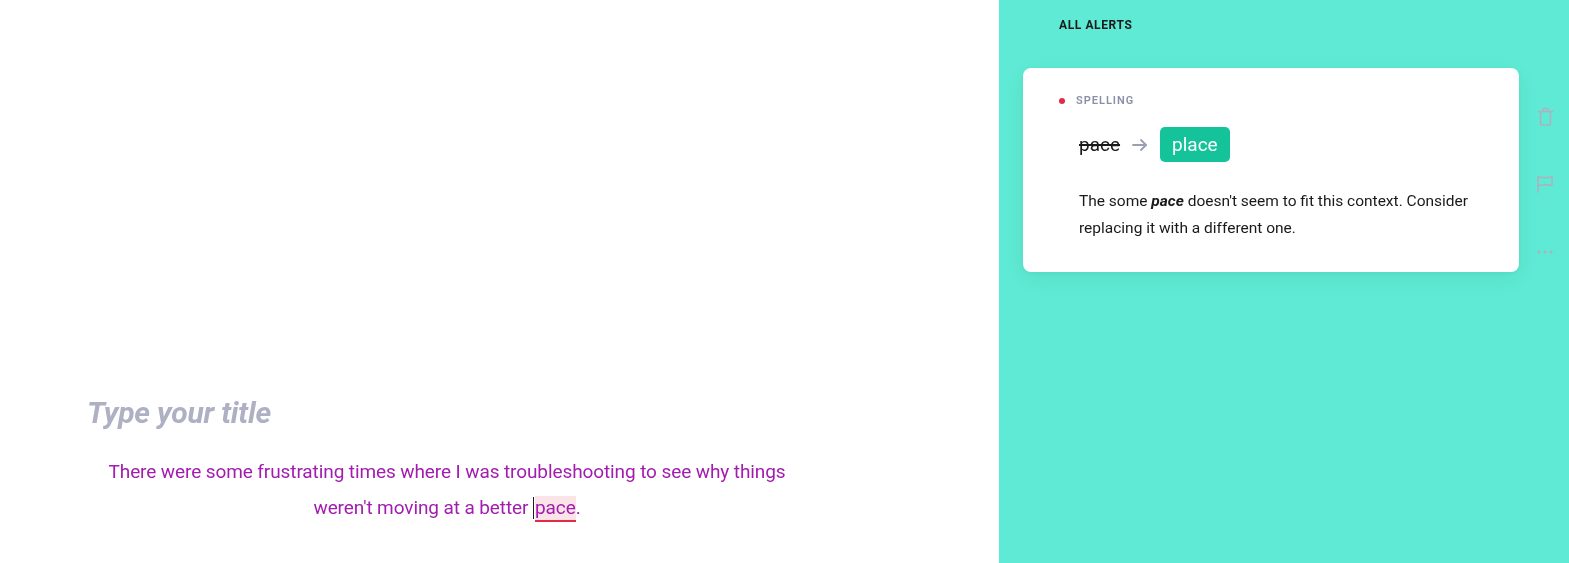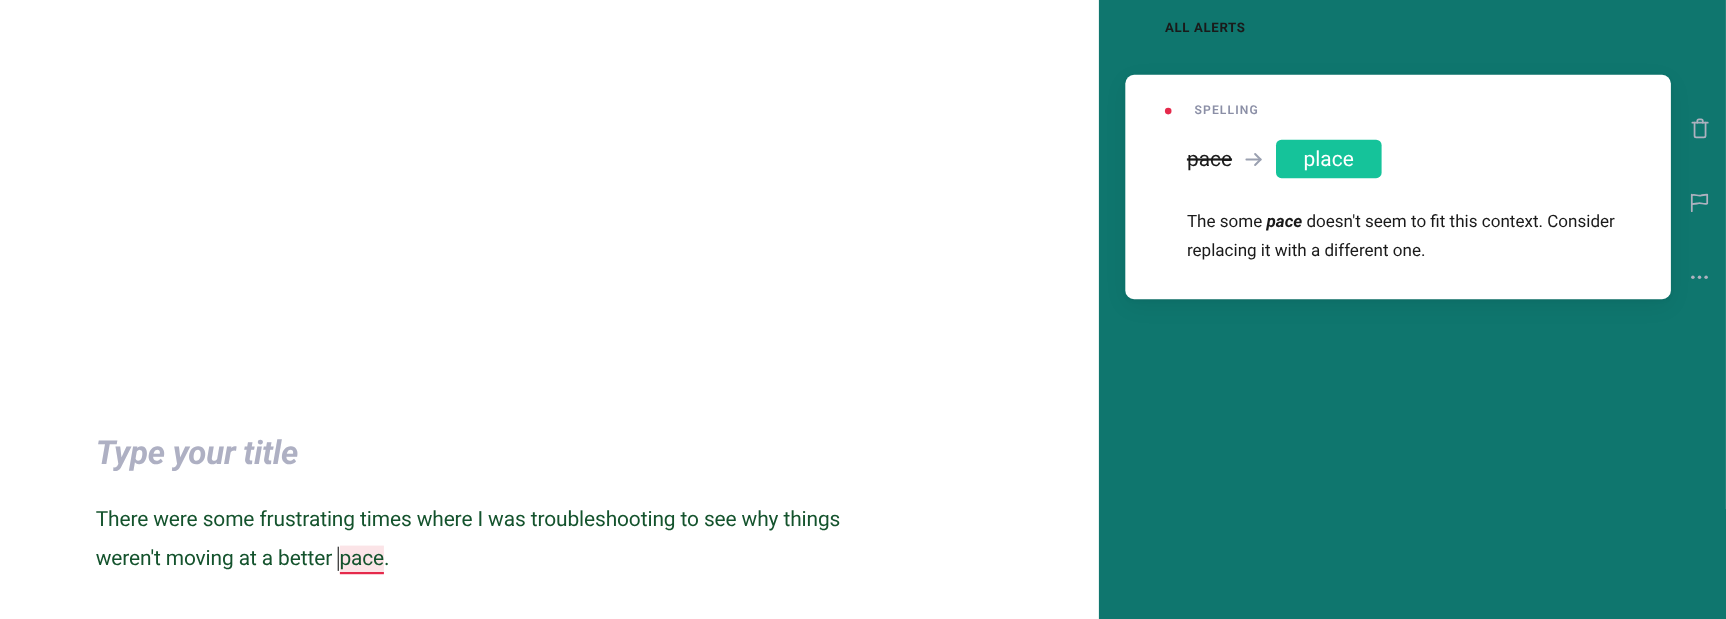--- a/index.html
+++ b/index.html
@@ -21,24 +21,25 @@
     }
     .title-placeholder {
       color: #aeb0c3;
       font-size: 30px;
       font-weight: 700;
       margin-bottom: 24px;
       letter-spacing: -0.2px;
       font-style: italic;
     }
     .body-text {
-      color: #14532d;
+      color: #a21caf;
       font-size: 19px;
       line-height: 1.9;
       letter-spacing: -0.1px;
+      text-align: center;
     }
     .cursor {
       display: inline-block;
       width: 1px;
       height: 22px;
       background: #1a1a1a;
       vertical-align: text-bottom;
       margin: 0 1px 0 0;
     }
     .flagged {
@@ -47,21 +48,21 @@
       padding-bottom: 1px;
     }
 
     
     .panel {
       position: absolute;
       right: 0;
       top: 0;
       width: 570px;
       height: 100%;
-      background: #0f766e;
+      background: #5eead4;
       padding-top: 18px;
     }
     .panel-header {
       font-size: 12px;
       font-weight: 700;
       letter-spacing: 0.6px;
       color: #1a1a1a;
       padding-left: 60px;
       margin-bottom: 36px;
     }
@@ -76,21 +77,21 @@
       background: #ffffff;
       border-radius: 8px;
       box-shadow: 0 6px 22px rgba(0,0,0,0.06), 0 1px 4px rgba(0,0,0,0.04);
       padding: 26px 28px 30px 36px;
       position: relative;
     }
 
     .category-row {
       display: flex;
       align-items: center;
-      gap: 21px;
+      gap: 11px;
       margin-bottom: 20px;
     }
     .dot {
       width: 6px;
       height: 6px;
       background: #e5294b;
       border-radius: 50%;
     }
     .category-label {
       font-size: 11px;
@@ -122,21 +123,21 @@
       stroke-width: 1.8;
       fill: none;
       stroke-linecap: round;
       stroke-linejoin: round;
     }
     .suggestion-chip {
       background: #15c39a;
       color: #ffffff;
       font-size: 19px;
       font-weight: 400;
-      padding: 6px 25px;
+      padding: 6px 12px;
       border-radius: 5px;
     }
 
     .explanation {
       margin-left: 20px;
       font-size: 15.5px;
       color: #1a1a1a;
       line-height: 1.75;
       max-width: 410px;
     }

